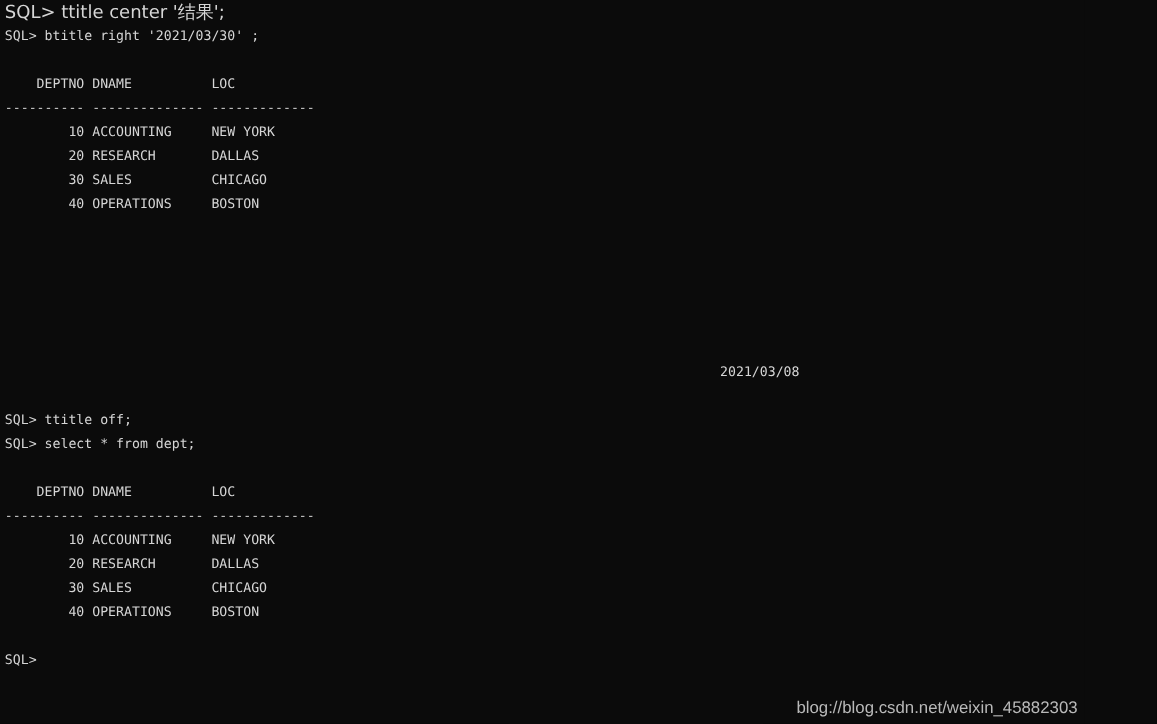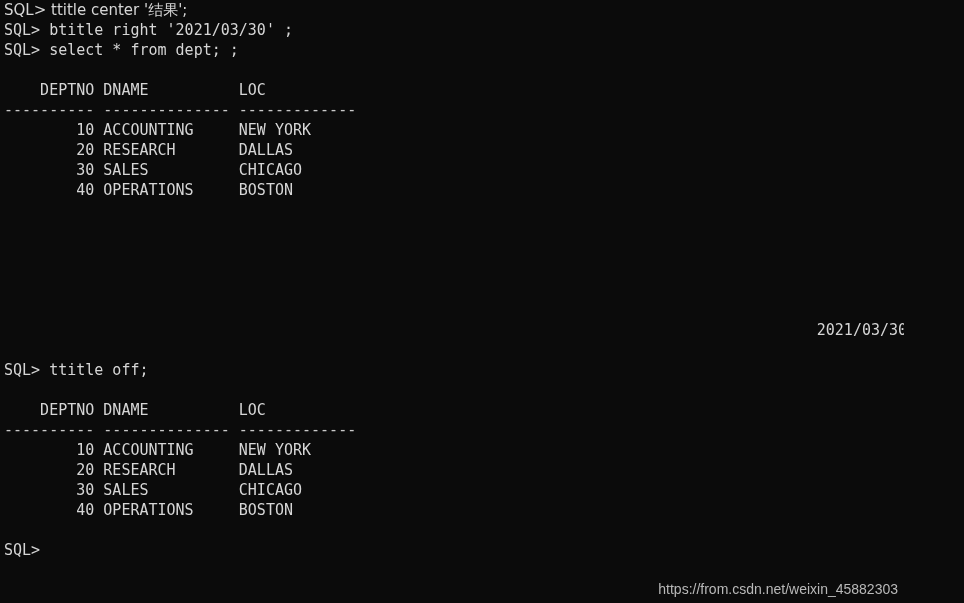--- a/index.html
+++ b/index.html
@@ -22,21 +22,21 @@
     position: absolute;
     top: 0;
     left: 4px;
     right: 0;
     bottom: 0;
   }
   .line {
     height: 20px;
     white-space: pre;
     letter-spacing: 0px;
-    font-size: 15px;
+    font-size: 11px;
     line-height: 20px;
     color: #d6d6d6;
   }
   .line.blank {
     color: transparent;
   }
   .line.cjk {
     font-family: "DejaVu Sans", "Liberation Sans", sans-serif;
     font-size: 15px;
   }
@@ -57,41 +57,41 @@
     white-space: pre;
   }
 </style>
 </head>
 <body>
 
 <div id="terminal">
   <div class="screen" id="screen">
       <div class="line cjk">SQL&gt; ttitle center '结果';</div>
       <div class="line">SQL&gt; btitle right '2021/03/30' ;</div>
-      <div class="line">SQL&gt; select * from dept; ;</div>
       <div class="line blank"> </div>
       <div class="line">    DEPTNO DNAME          LOC</div>
       <div class="line rule">---------- -------------- -------------</div>
       <div class="line">        10 ACCOUNTING     NEW YORK</div>
       <div class="line">        20 RESEARCH       DALLAS</div>
       <div class="line">        30 SALES          CHICAGO</div>
       <div class="line">        40 OPERATIONS     BOSTON</div>
       <div class="line blank"> </div>
       <div class="line blank"> </div>
       <div class="line blank"> </div>
       <div class="line blank"> </div>
       <div class="line blank"> </div>
       <div class="line blank"> </div>
-      <div class="line">                                                                                          2021/03/30</div>
+      <div class="line">                                                                                          2021/03/08</div>
       <div class="line blank"> </div>
       <div class="line">SQL&gt; ttitle off;</div>
+      <div class="line">SQL&gt; select * from dept;</div>
       <div class="line blank"> </div>
       <div class="line">    DEPTNO DNAME          LOC</div>
       <div class="line rule">---------- -------------- -------------</div>
       <div class="line">        10 ACCOUNTING     NEW YORK</div>
       <div class="line">        20 RESEARCH       DALLAS</div>
       <div class="line">        30 SALES          CHICAGO</div>
       <div class="line">        40 OPERATIONS     BOSTON</div>
       <div class="line blank"> </div>
       <div class="line prompt-line">SQL&gt;</div>
     </div>
-  <div class="watermark">https://from.csdn.net/weixin_45882303</div>
+  <div class="watermark">blog://blog.csdn.net/weixin_45882303</div>
 </div>
 
 </body></html>

